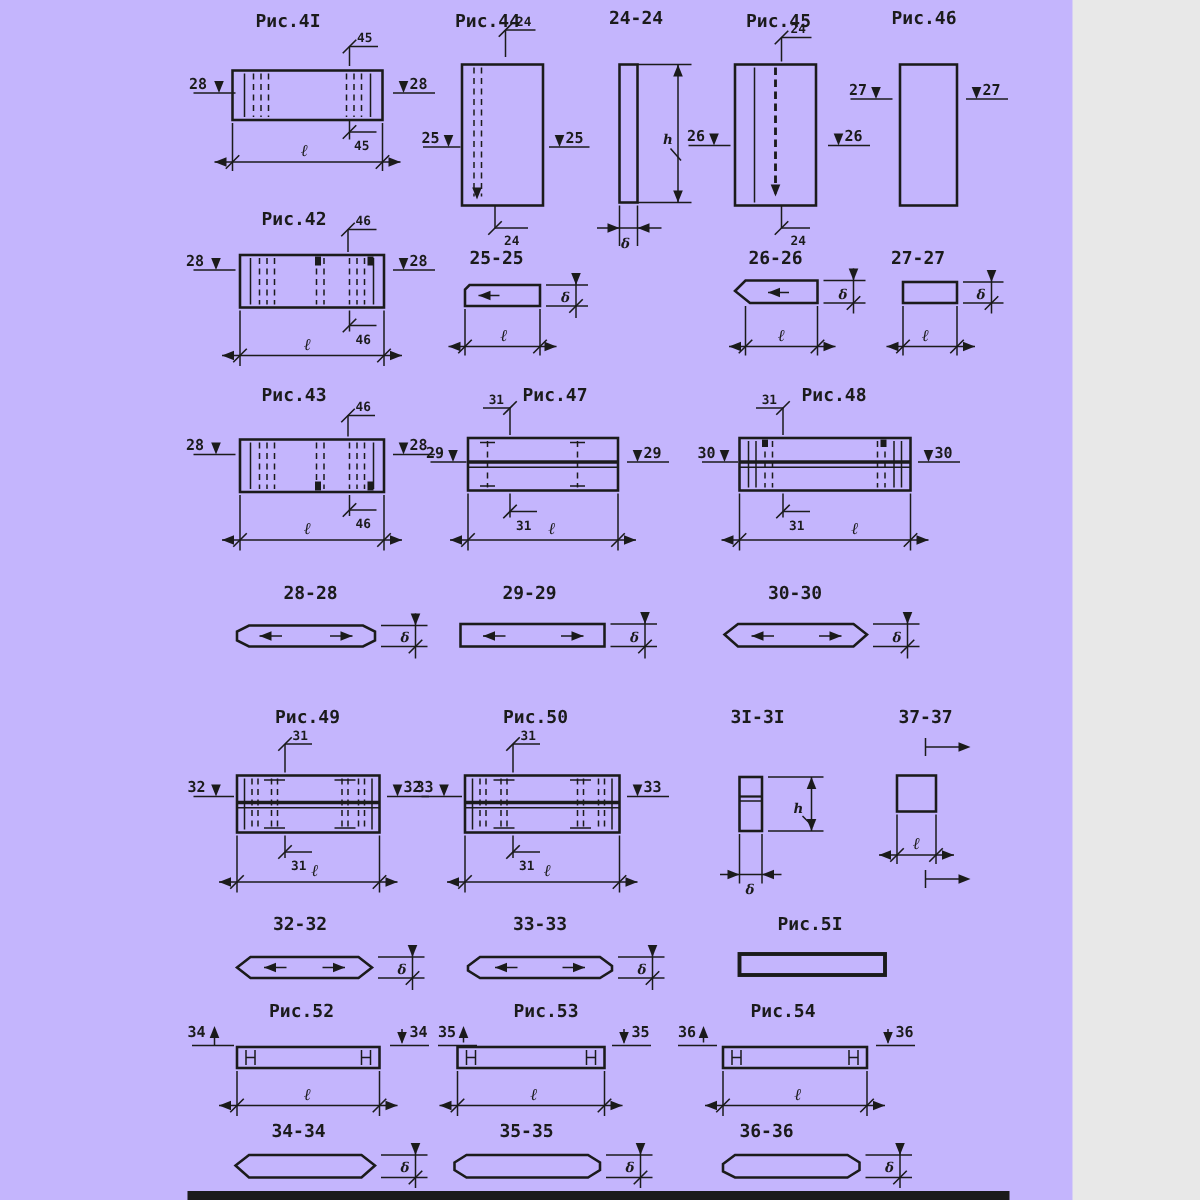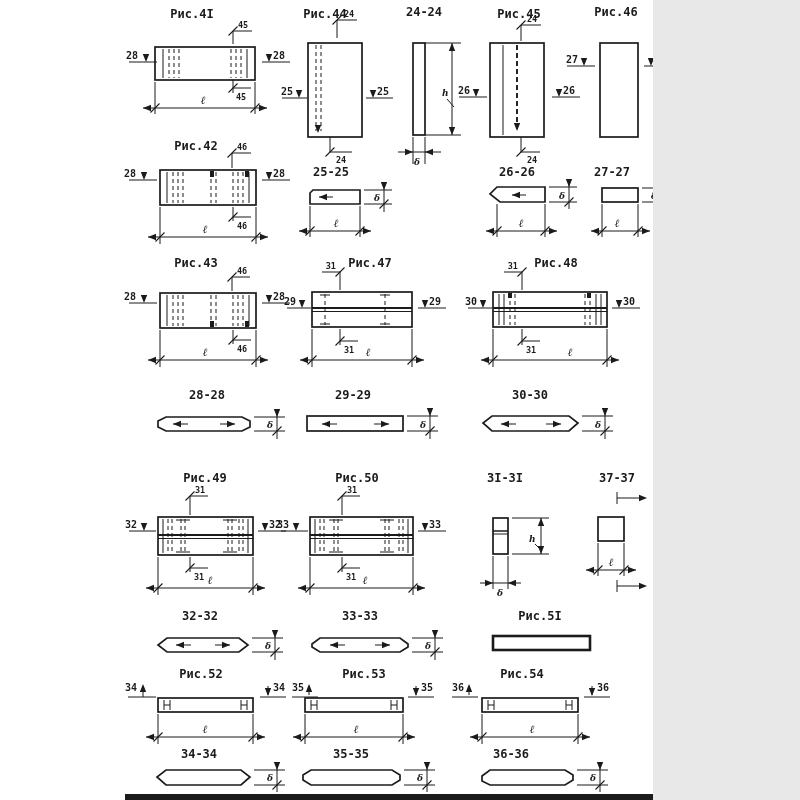--- a/index.html
+++ b/index.html
@@ -1,16 +1,16 @@
 <!DOCTYPE html>
 <html><head>
 <meta charset="utf-8">
 <style>
   html,body{margin:0;padding:0;background:#e8e8e8;}
-  #sheet{position:relative;width:653px;height:800px;background:#ffffff;overflow:hidden;}
+  #sheet{position:relative;width:715px;height:800px;background:#c4b5fd;overflow:hidden;}
   svg{display:block;}
   svg line, svg path.ln, svg rect.ln, svg polygon{stroke:#1b1b1b;fill:none;stroke-linecap:butt;}
   .w1{stroke-width:1;}
   .w15{stroke-width:1.5;}
   .w2{stroke-width:1.7;}
   .w25{stroke-width:2.2;}
   .w3{stroke-width:2.6;}
   .dsh{stroke-dasharray:4 3;stroke-width:1;}
   .dshb{stroke-dasharray:5 3;stroke-width:1.9;}
   .f{fill:#1b1b1b;stroke:none;}

